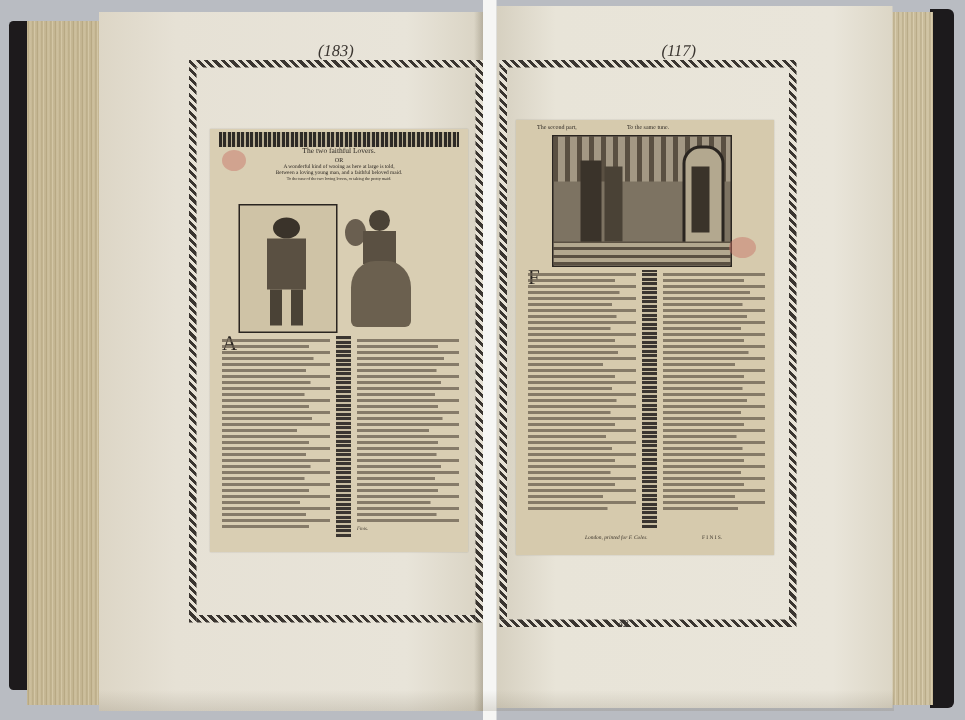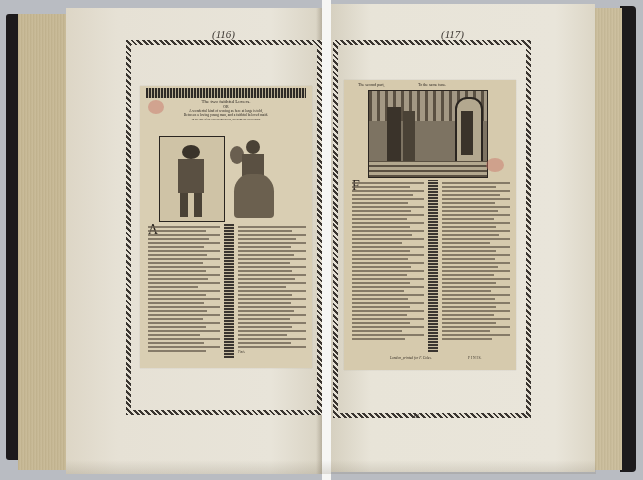--- a/index.html
+++ b/index.html
@@ -44,21 +44,21 @@
 <div class="abs cover-left"></div>
 <div class="abs cover-right"></div>
 <div class="abs edge-left"></div>
 <div class="abs edge-right"></div>
 
 <div class="abs page-left"></div>
 <div class="abs page-right"></div>
 <div class="abs gutter-shadow"></div>
 <div class="abs gutter"></div>
 
-<div class="abs folio" style="left:212px;top:28px;">(116)</div>
+<div class="abs folio" style="left:212px;top:28px;">(183)</div>
 <div class="abs folio" style="left:418px;top:28px;margin-left:23px;">(117)</div>
 
 <div class="abs orn frame-left"></div>
 <div class="abs orn frame-right"></div>
 
 <div class="abs sheet sheet-left">
   <div class="banner" style="margin:2px 6px 0;"></div>
   <div class="stamp abs" style="left:8px;top:14px;width:16px;height:14px;"></div>
   <div class="title" style="font-size:5px;line-height:6px;margin-top:1px;">The two faithful Lovers.</div>
   <div class="title" style="font-size:4px;line-height:4px;">OR</div>

